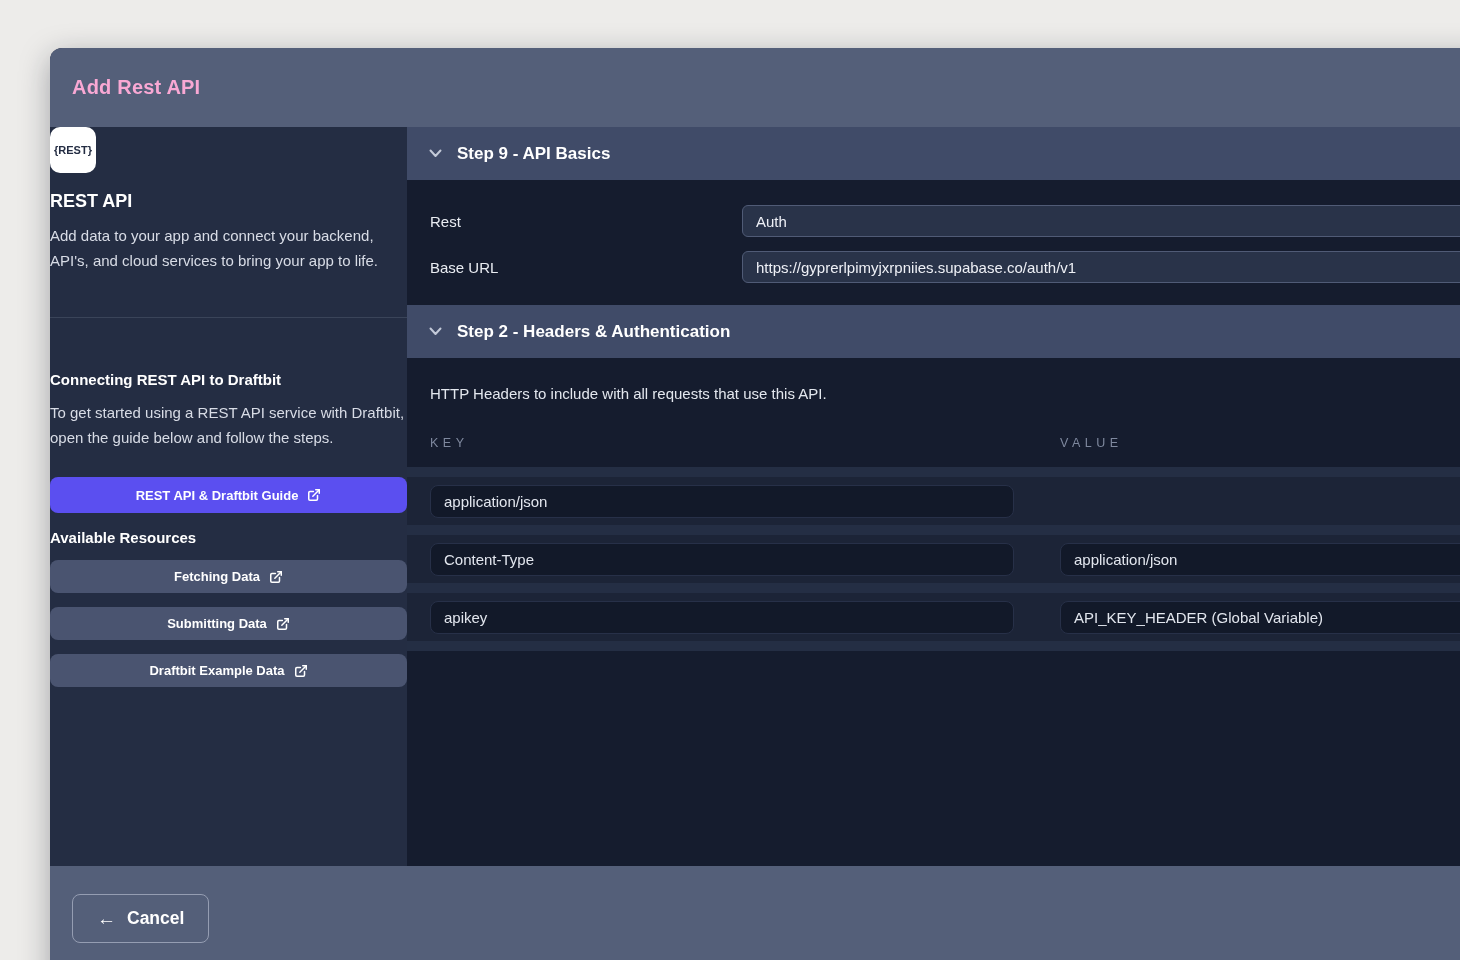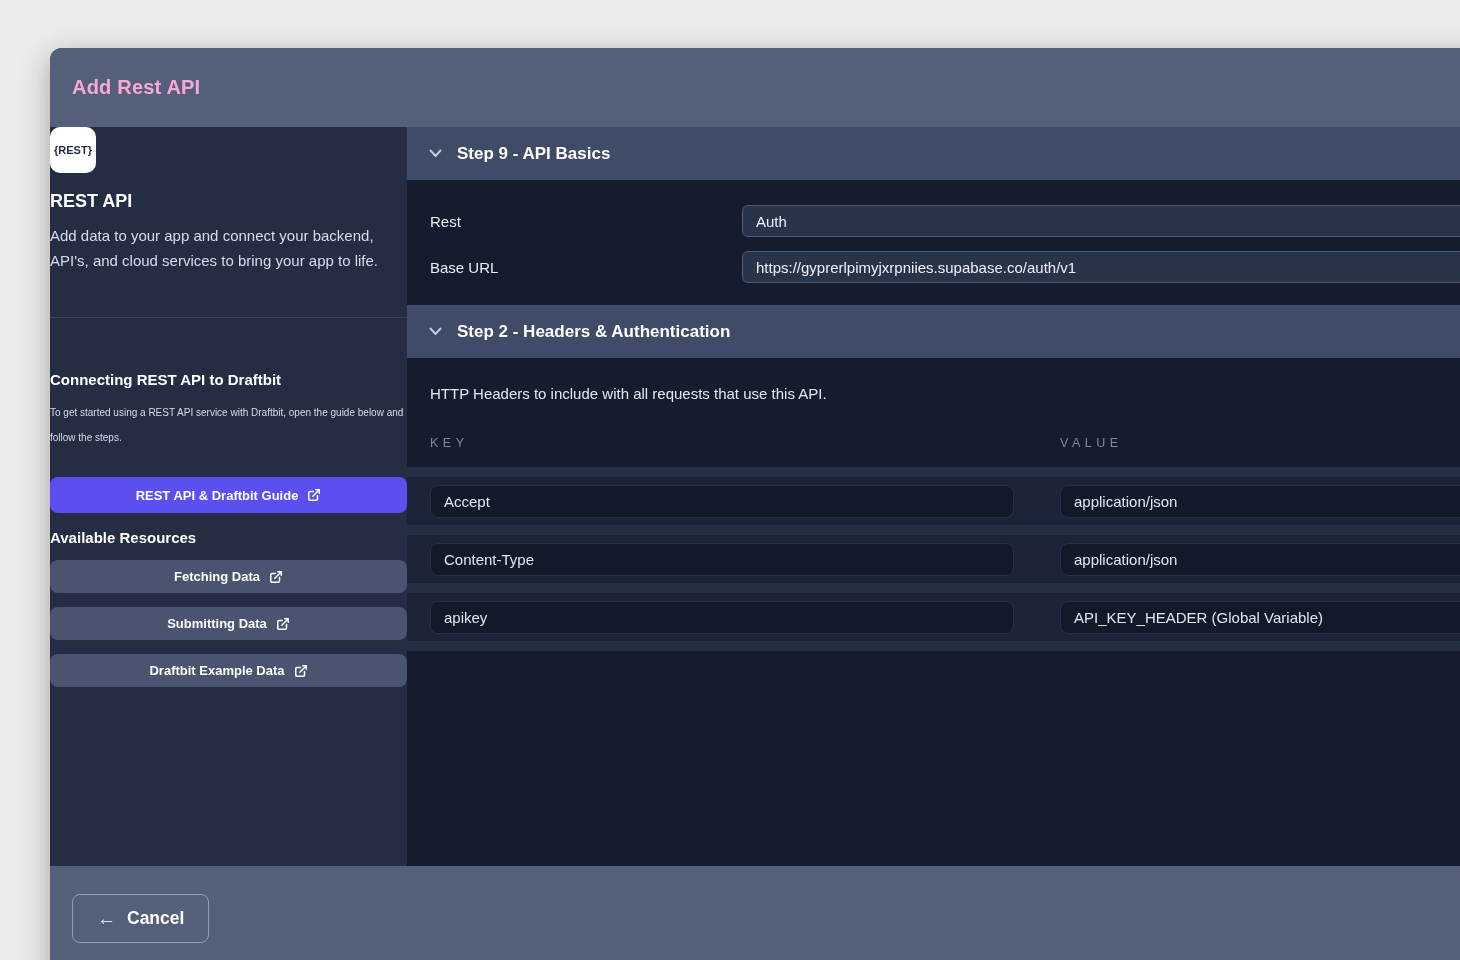--- a/index.html
+++ b/index.html
@@ -40,21 +40,21 @@
   .rest-icon {
     width: 46px; height: 46px;
     background: #ffffff; border-radius: 10px;
     display: flex; align-items: center; justify-content: center;
     color: #242d43; font-weight: 800; font-size: 11px; letter-spacing: 0;
   }
   .sidebar-title { color: #ffffff; font-size: 18px; font-weight: 700; margin-top: 18px; }
   .sidebar-desc { margin-top: 12px; font-size: 15px; line-height: 24.5px; color: #d8dce6; }
   .sidebar-divider { border: none; border-top: 1px solid #3a4459; margin-top: 44px; }
   .sidebar-subhead { color: #ffffff; font-size: 15px; font-weight: 700; margin-top: 53px; }
-  .sidebar-p2 { margin-top: 13px; font-size: 10px; line-height: 24.5px; color: #d8dce6; }
+  .sidebar-p2 { margin-top: 13px; font-size: 15px; line-height: 24.5px; color: #d8dce6; }
   .btn {
     width: 100%; border: none; border-radius: 8px;
     display: flex; align-items: center; justify-content: center; gap: 9px;
     color: #ffffff; font-family: "Liberation Sans", sans-serif;
     font-size: 13px; font-weight: 700; cursor: pointer;
   }
   .btn-guide { margin-top: 27px; height: 36px; background: #5b4ff0; }
   .btn-resource { margin-top: 14px; height: 33px; background: #4a5470; }
   .resources-head { margin-top: 16px; }
   .ext-icon { flex: 0 0 auto; display: inline-flex; }
@@ -215,21 +215,20 @@
       <div class="step2-body">
         <p class="headers-desc">HTTP Headers to include with all requests that use this API.</p>
 
         <div class="cols-header">
           <span class="col-label">KEY</span>
           <span class="col-label">VALUE</span>
         </div>
 
         <div class="header-rows">
           <div class="header-row">
-            <input class="cell-input" type="text" readonly="" value="Accept" style="">
             <input class="cell-input" type="text" readonly="" value="application/json" style="">
           </div>
           <div class="header-row">
             <input class="cell-input" type="text" readonly="" value="Content-Type" style="">
             <input class="cell-input" type="text" readonly="" value="application/json" style="">
           </div>
           <div class="header-row">
             <input class="cell-input" type="text" readonly="" value="apikey" style="">
             <input class="cell-input" type="text" readonly="" value="API_KEY_HEADER (Global Variable)" style="">
           </div>

